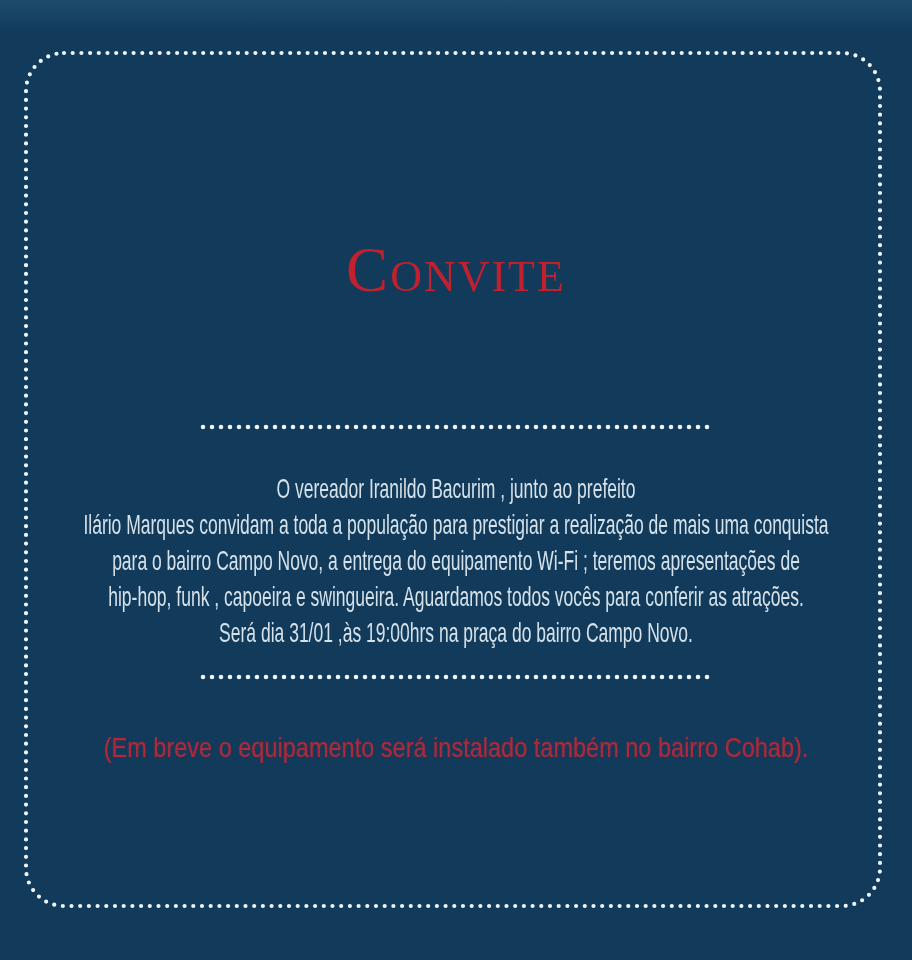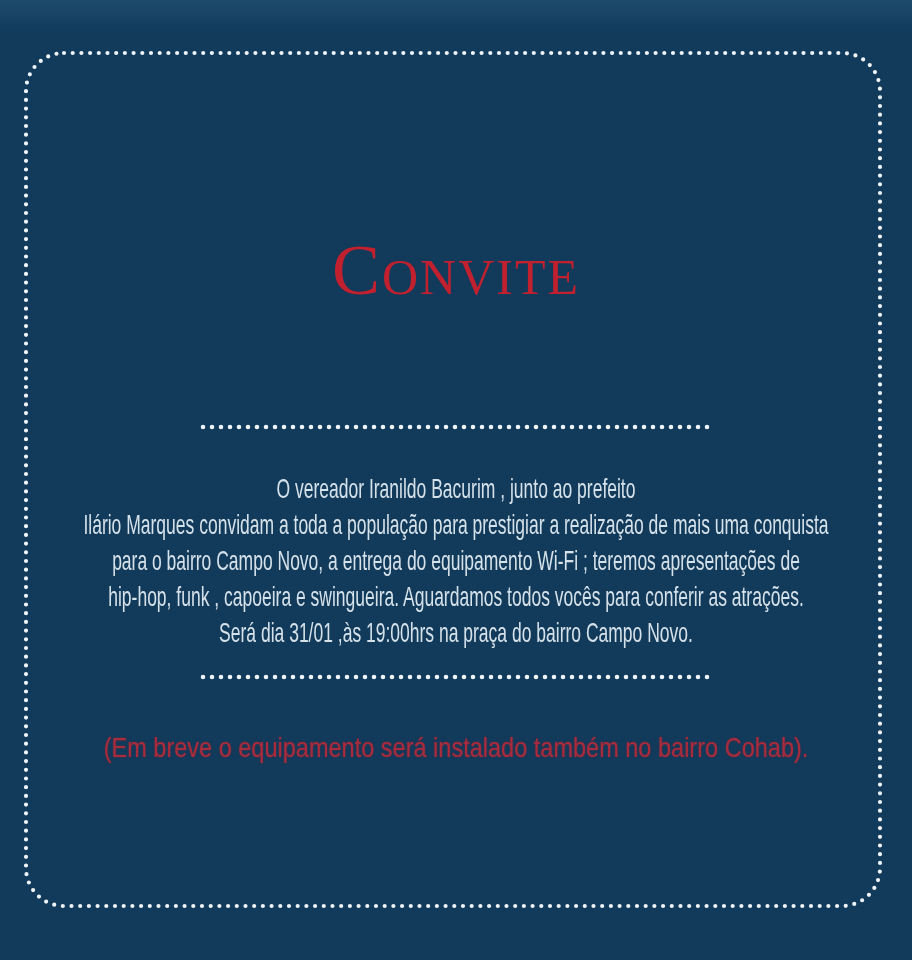--- a/index.html
+++ b/index.html
@@ -45,21 +45,21 @@
   .title{
     position:absolute;
     top:226px;
     left:0;
     width:100%;
     margin:0;
     text-align:center;
     font-family:"Liberation Serif", serif;
     font-weight:normal;
     font-variant:small-caps;
-    font-size:72px;
+    font-size:63px;
     line-height:88px;
     letter-spacing:2px;
     color:var(--title-red);
   }
   .body-text{
     position:absolute;
     top:471px;
     left:50%;
     width:1450px;
     margin-left:-725px;

